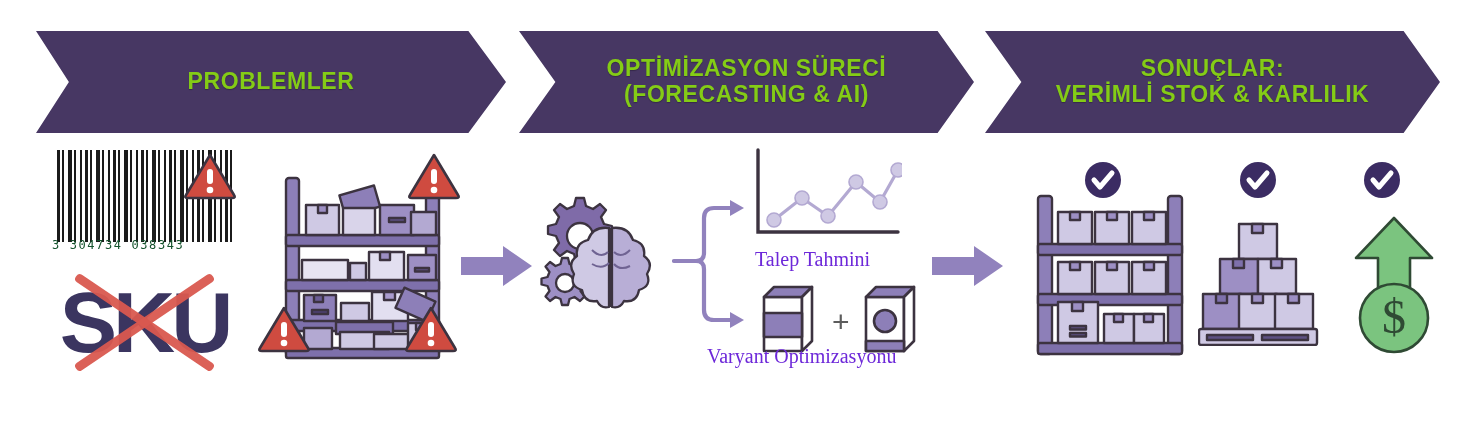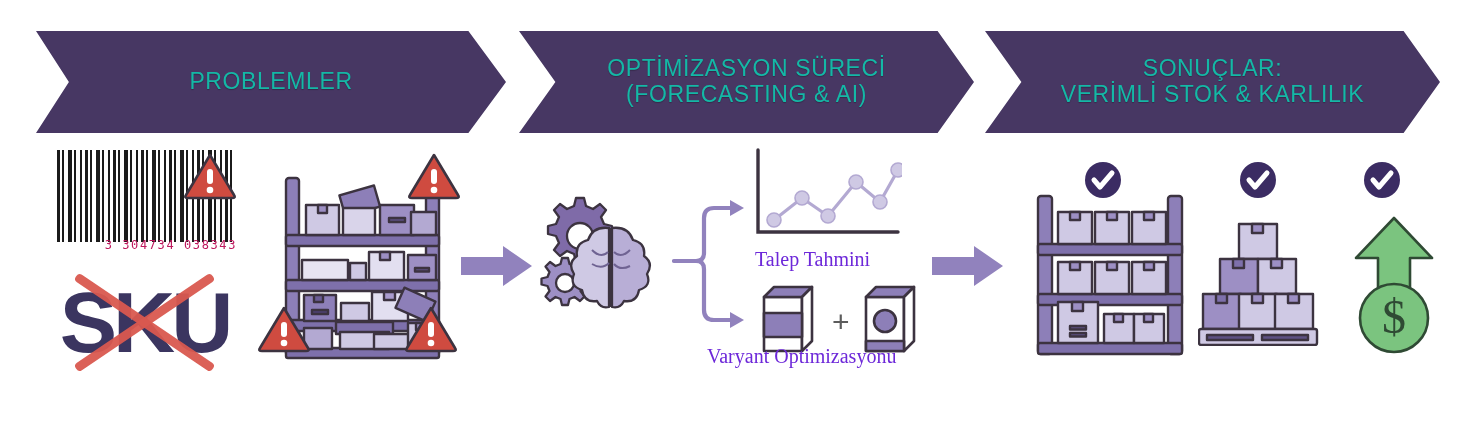--- a/index.html
+++ b/index.html
@@ -13,21 +13,21 @@
   
   .banner-row{position:absolute;left:0;top:31px;width:1478px;height:102px;}
   .banner{
     position:absolute;top:0;height:102px;
     background:#473763;
     display:flex;align-items:center;justify-content:center;
     text-align:center;
     box-sizing:border-box;
   }
   .banner .btext{
-    color:#14b8a6;font-weight:normal;letter-spacing:.6px;
+    color:#84cc16;font-weight:bold;letter-spacing:.6px;
     line-height:1.12;
     text-shadow:0 1px 1px rgba(0,0,0,.25);
     white-space:pre-line;
   }
   .b1{left:36px;width:470px;
       clip-path:polygon(0 0, 92% 0, 100% 50%, 92% 100%, 0 100%, 7% 50%);}
   .b2{left:519px;width:455px;
       clip-path:polygon(0 0, 92% 0, 100% 50%, 92% 100%, 0 100%, 8% 50%);}
   .b3{left:985px;width:455px;
       clip-path:polygon(0 0, 92% 0, 100% 50%, 92% 100%, 0 100%, 8% 50%);}
@@ -42,21 +42,21 @@
   #barcode-block{left:52px;top:150px;width:185px;height:115px;}
   #barcode-bars{position:absolute;left:5px;top:0;width:175px;height:92px;
     background-image:repeating-linear-gradient(to right,
       #1b1b1b 0px,#1b1b1b 3px, #fff 3px,#fff 5px,
       #1b1b1b 5px,#1b1b1b 7px, #fff 7px,#fff 11px,
       #1b1b1b 11px,#1b1b1b 15px, #fff 15px,#fff 17px,
       #1b1b1b 17px,#1b1b1b 19px, #fff 19px,#fff 23px,
       #1b1b1b 23px,#1b1b1b 25px, #fff 25px,#fff 28px);}
   #barcode-digits{position:absolute;left:0;top:88px;width:185px;
     font-family:"DejaVu Sans Mono","Liberation Mono",monospace;
-    font-size:12px;color:#be185d;letter-spacing:1.6px;text-align:right;}
+    font-size:12px;color:#14532d;letter-spacing:1.6px;text-align:left;}
 
   
   #sku-block{left:52px;top:272px;width:185px;height:100px;}
   #sku-text{position:absolute;left:0;top:0;width:185px;height:100px;
     display:flex;align-items:center;justify-content:center;
     font-size:86px;font-weight:bold;color:#3b3560;letter-spacing:-4px;
     font-family:"Liberation Sans",sans-serif;}
   .sku-x{position:absolute;background:#d9584f;border-radius:4px;height:9px;width:165px;
     left:10px;top:46px;opacity:.95;}
   .sku-x.a{transform:rotate(34deg);}

